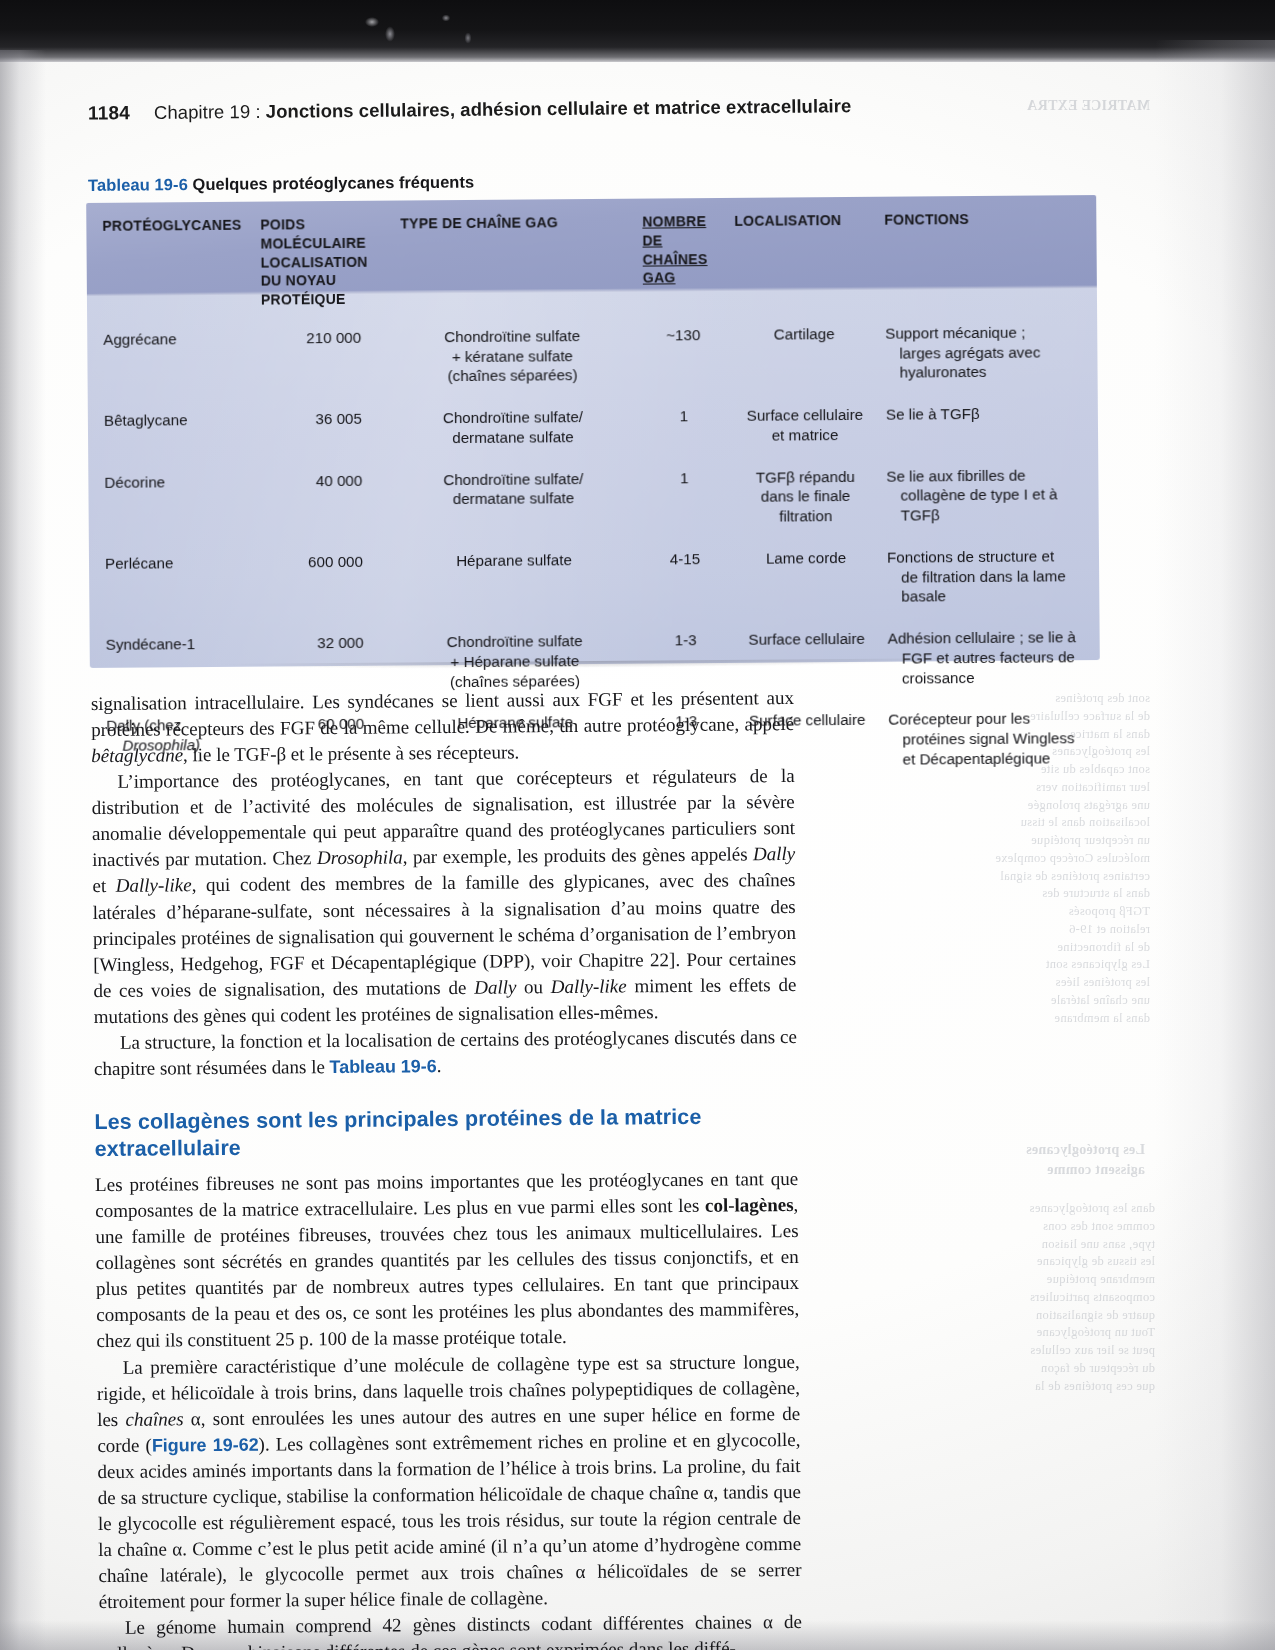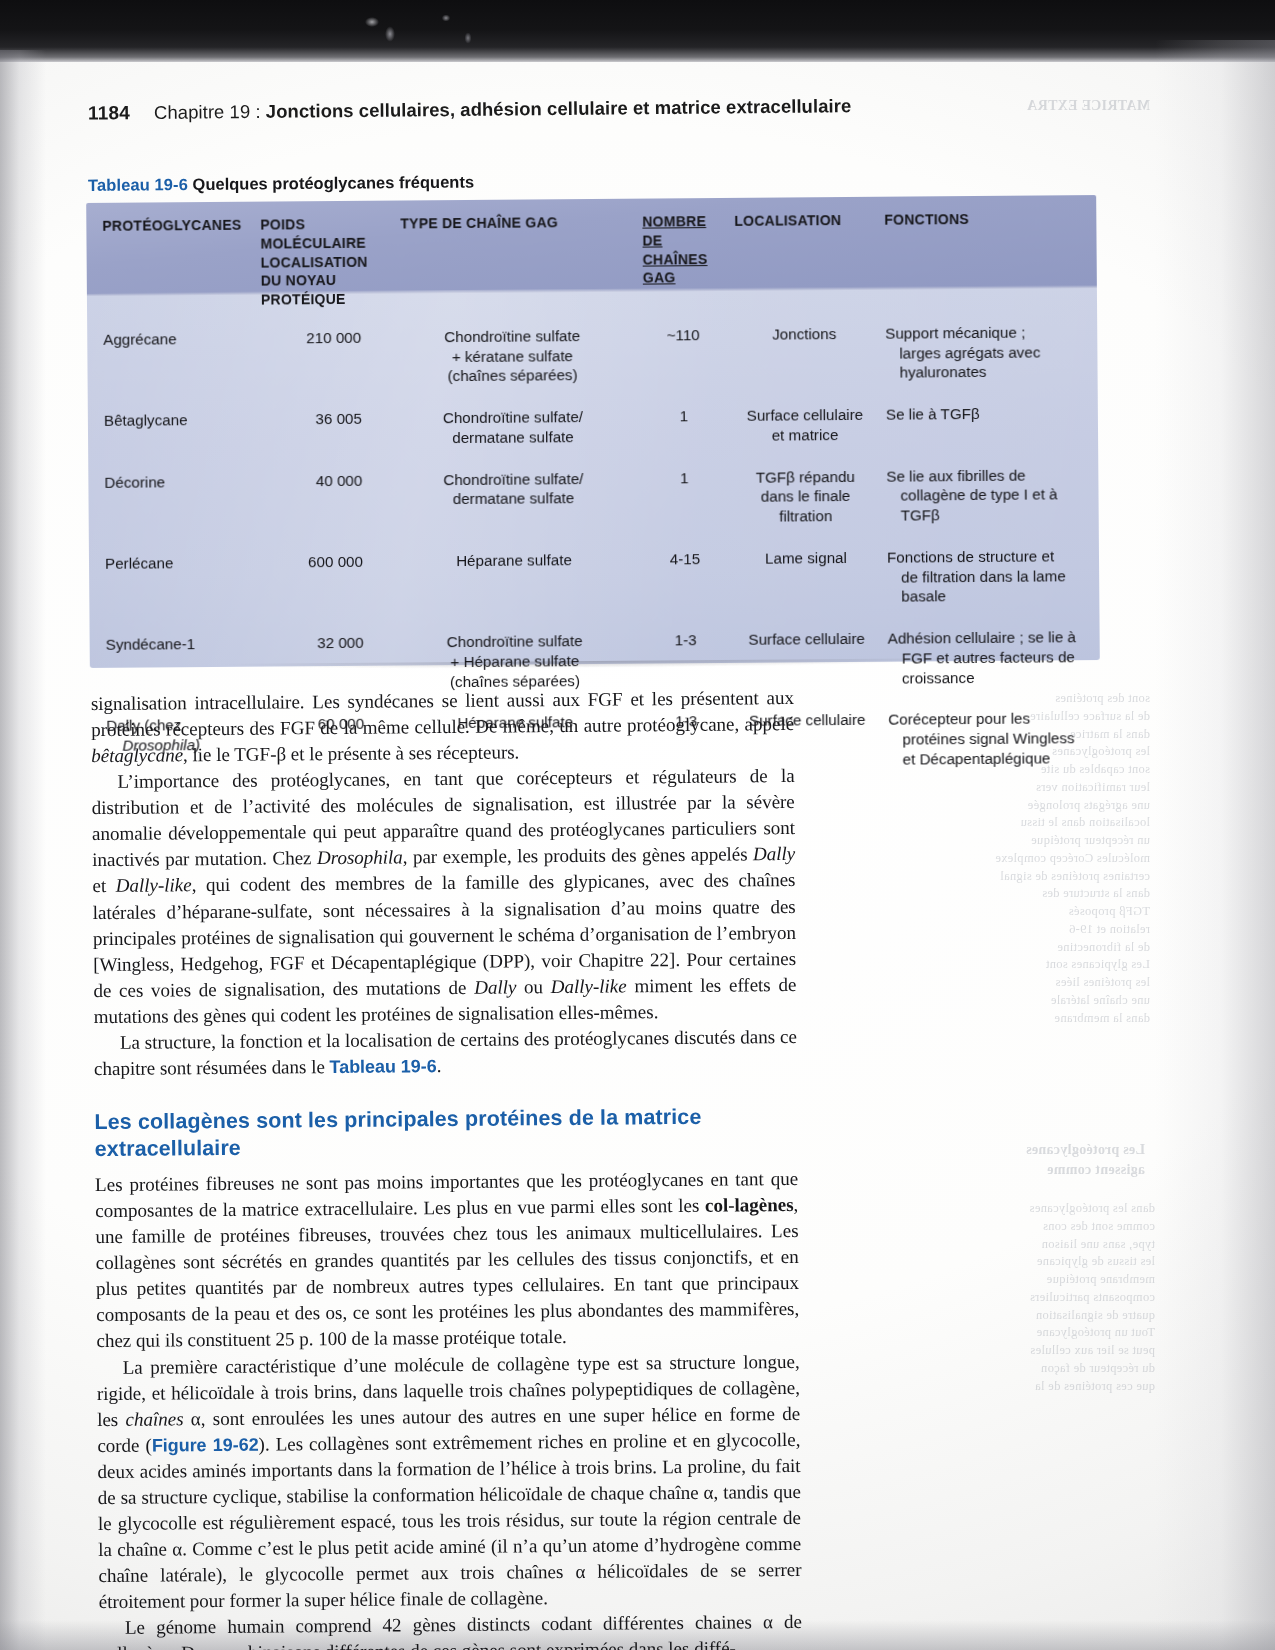--- a/index.html
+++ b/index.html
@@ -249,23 +249,23 @@
       </thead>
       <tbody id="tbl-body">
           <tr>
             <td class="c-name">Aggrécane</td>
             <td class="c-mw">210 000</td>
             <td class="c-type">
               <span class="ind">Chondroïtine sulfate</span>
               <span class="ind">+ kératane sulfate</span>
               <span class="ind">(chaînes séparées)</span>
             </td>
-            <td class="c-num">~110</td>
-            <td class="c-loc">
-              <span class="ind">Jonctions</span>
+            <td class="c-num">~130</td>
+            <td class="c-loc">
+              <span class="ind">Cartilage</span>
             </td>
             <td class="c-fun">
               <span class="ind">Support mécanique ;</span>
               <span class="ind" style="padding-left: 14px;">larges agrégats avec</span>
               <span class="ind" style="padding-left: 14px;">hyaluronates</span>
             </td>
           </tr>
           <tr>
             <td class="c-name">Bêtaglycane</td>
             <td class="c-mw">36 005</td>
@@ -302,21 +302,21 @@
             </td>
           </tr>
           <tr>
             <td class="c-name">Perlécane</td>
             <td class="c-mw">600 000</td>
             <td class="c-type">
               <span class="ind">Héparane sulfate</span>
             </td>
             <td class="c-num">4-15</td>
             <td class="c-loc">
-              <span class="ind">Lame signal</span>
+              <span class="ind">Lame corde</span>
             </td>
             <td class="c-fun">
               <span class="ind">Fonctions de structure et</span>
               <span class="ind" style="padding-left: 14px;">de filtration dans la lame</span>
               <span class="ind" style="padding-left: 14px;">basale</span>
             </td>
           </tr>
           <tr>
             <td class="c-name">Syndécane-1</td>
             <td class="c-mw">32 000</td>

